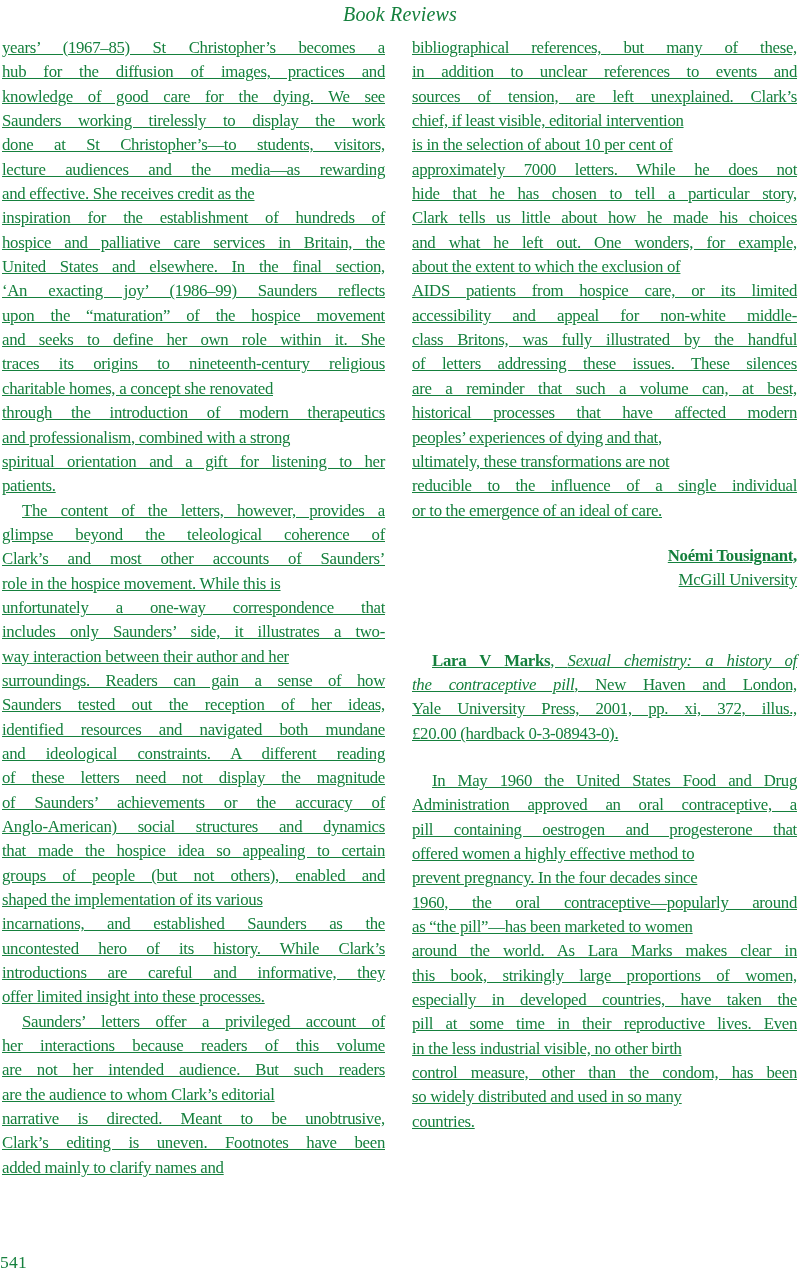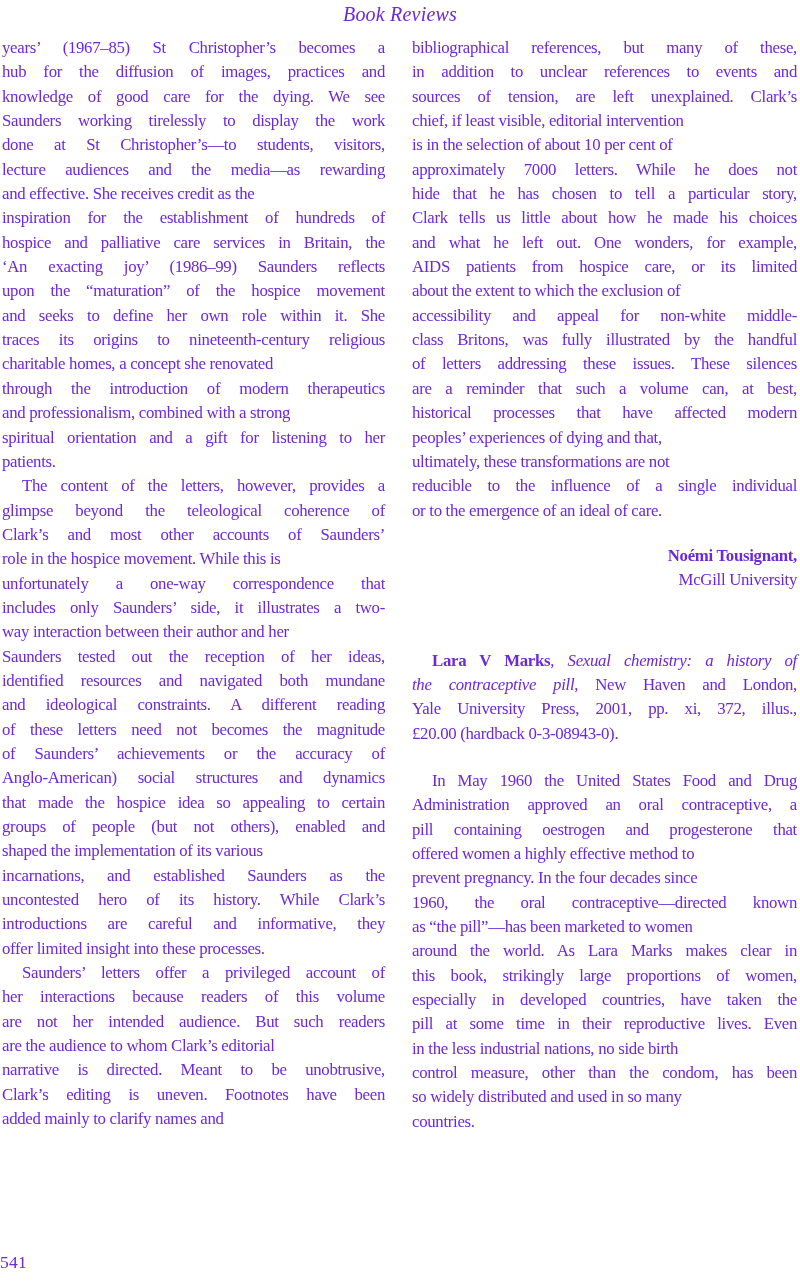--- a/index.html
+++ b/index.html
@@ -5,40 +5,41 @@
   html, body {
     margin: 0;
     padding: 0;
     background: #ffffff;
   }
   .page {
     position: relative;
     width: 800px;
     height: 1281px;
     background: #ffffff;
-    color: #6d28d9;
+    color: #15803d;
     font-family: "Liberation Serif", "DejaVu Serif", serif;
     overflow: hidden;
   }
   .running-head {
     position: absolute;
     top: 3px;
     left: 0;
     width: 100%;
     text-align: center;
     font-style: italic;
     font-size: 20px;
     letter-spacing: 0.2px;
   }
   .cols {
     position: absolute;
     top: 36px;
     left: 2px;
     display: flex;
     align-items: flex-start;
+    text-decoration: underline;
   }
   .col { }
   .col-left  { width: 383px; }
   .col-right { width: 385px; margin-left: 27px; }
   .block { }
   .block.attribution { margin-top: 21px; }
   .block.citation    { margin-top: 56px; }
   .block.para-gap    { margin-top: 23px; }
   .ln {
     font-size: 16.8px;
@@ -73,42 +74,44 @@
         <div class="block para">
           <div class="ln">years’ (1967–85) St Christopher’s becomes a</div>
           <div class="ln">hub for the diffusion of images, practices and</div>
           <div class="ln">knowledge of good care for the dying. We see</div>
           <div class="ln">Saunders working tirelessly to display the work</div>
           <div class="ln">done at St Christopher’s—to students, visitors,</div>
           <div class="ln">lecture audiences and the media—as rewarding</div>
           <div class="ln nj">and effective. She receives credit as the</div>
           <div class="ln">inspiration for the establishment of hundreds of</div>
           <div class="ln">hospice and palliative care services in Britain, the</div>
+          <div class="ln">United States and elsewhere. In the final section,</div>
           <div class="ln">‘An exacting joy’ (1986–99) Saunders reflects</div>
           <div class="ln">upon the “maturation” of the hospice movement</div>
           <div class="ln">and seeks to define her own role within it. She</div>
           <div class="ln">traces its origins to nineteenth-century religious</div>
           <div class="ln nj">charitable homes, a concept she renovated</div>
           <div class="ln">through the introduction of modern therapeutics</div>
           <div class="ln nj">and professionalism, combined with a strong</div>
           <div class="ln">spiritual orientation and a gift for listening to her</div>
           <div class="ln nj">patients.</div>
         </div>
         <div class="block para">
           <div class="ln ind">The content of the letters, however, provides a</div>
           <div class="ln">glimpse beyond the teleological coherence of</div>
           <div class="ln">Clark’s and most other accounts of Saunders’</div>
           <div class="ln nj">role in the hospice movement. While this is</div>
           <div class="ln">unfortunately a one-way correspondence that</div>
           <div class="ln">includes only Saunders’ side, it illustrates a two-</div>
           <div class="ln nj">way interaction between their author and her</div>
+          <div class="ln">surroundings. Readers can gain a sense of how</div>
           <div class="ln">Saunders tested out the reception of her ideas,</div>
           <div class="ln">identified resources and navigated both mundane</div>
           <div class="ln">and ideological constraints. A different reading</div>
-          <div class="ln">of these letters need not becomes the magnitude</div>
+          <div class="ln">of these letters need not display the magnitude</div>
           <div class="ln">of Saunders’ achievements or the accuracy of</div>
           <div class="ln">Anglo-American) social structures and dynamics</div>
           <div class="ln">that made the hospice idea so appealing to certain</div>
           <div class="ln">groups of people (but not others), enabled and</div>
           <div class="ln nj">shaped the implementation of its various</div>
           <div class="ln">incarnations, and established Saunders as the</div>
           <div class="ln">uncontested hero of its history. While Clark’s</div>
           <div class="ln">introductions are careful and informative, they</div>
           <div class="ln nj">offer limited insight into these processes.</div>
         </div>
@@ -126,22 +129,22 @@
         <div class="block para">
           <div class="ln">bibliographical references, but many of these,</div>
           <div class="ln">in addition to unclear references to events and</div>
           <div class="ln">sources of tension, are left unexplained. Clark’s</div>
           <div class="ln nj">chief, if least visible, editorial intervention</div>
           <div class="ln nj">is in the selection of about 10 per cent of</div>
           <div class="ln">approximately 7000 letters. While he does not</div>
           <div class="ln">hide that he has chosen to tell a particular story,</div>
           <div class="ln">Clark tells us little about how he made his choices</div>
           <div class="ln">and what he left out. One wonders, for example,</div>
+          <div class="ln nj">about the extent to which the exclusion of</div>
           <div class="ln">AIDS patients from hospice care, or its limited</div>
-          <div class="ln nj">about the extent to which the exclusion of</div>
           <div class="ln">accessibility and appeal for non-white middle-</div>
           <div class="ln">class Britons, was fully illustrated by the handful</div>
           <div class="ln">of letters addressing these issues. These silences</div>
           <div class="ln">are a reminder that such a volume can, at best,</div>
           <div class="ln">historical processes that have affected modern</div>
           <div class="ln nj">peoples’ experiences of dying and that,</div>
           <div class="ln nj">ultimately, these transformations are not</div>
           <div class="ln">reducible to the influence of a single individual</div>
           <div class="ln nj">or to the emergence of an ideal of care.</div>
         </div>
@@ -154,27 +157,27 @@
           <div class="ln"><span class="f-i">the contraceptive pill</span><span class="f-r">, New Haven and London,</span></div>
           <div class="ln">Yale University Press, 2001, pp. xi, 372, illus.,</div>
           <div class="ln nj">£20.00 (hardback 0-3-08943-0).</div>
         </div>
         <div class="block para-gap">
           <div class="ln ind">In May 1960 the United States Food and Drug</div>
           <div class="ln">Administration approved an oral contraceptive, a</div>
           <div class="ln">pill containing oestrogen and progesterone that</div>
           <div class="ln nj">offered women a highly effective method to</div>
           <div class="ln nj">prevent pregnancy. In the four decades since</div>
-          <div class="ln">1960, the oral contraceptive—directed known</div>
+          <div class="ln">1960, the oral contraceptive—popularly around</div>
           <div class="ln nj">as “the pill”—has been marketed to women</div>
           <div class="ln">around the world. As Lara Marks makes clear in</div>
           <div class="ln">this book, strikingly large proportions of women,</div>
           <div class="ln">especially in developed countries, have taken the</div>
           <div class="ln">pill at some time in their reproductive lives. Even</div>
-          <div class="ln nj">in the less industrial nations, no side birth</div>
+          <div class="ln nj">in the less industrial visible, no other birth</div>
           <div class="ln">control measure, other than the condom, has been</div>
           <div class="ln nj">so widely distributed and used in so many</div>
           <div class="ln nj">countries.</div>
         </div>
       </div>
   </div>
   <div class="footer">541</div>
 </div>
 
 </body></html>

